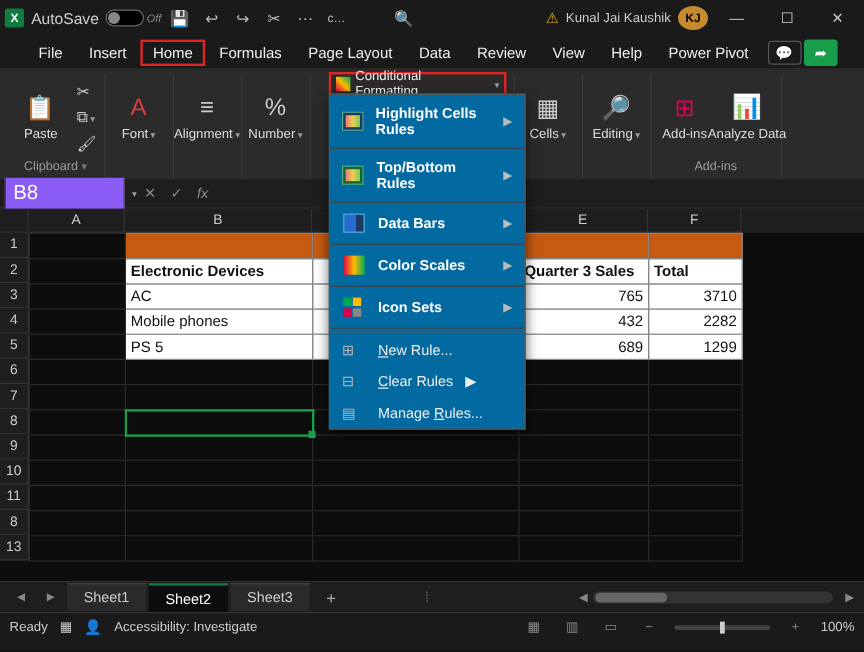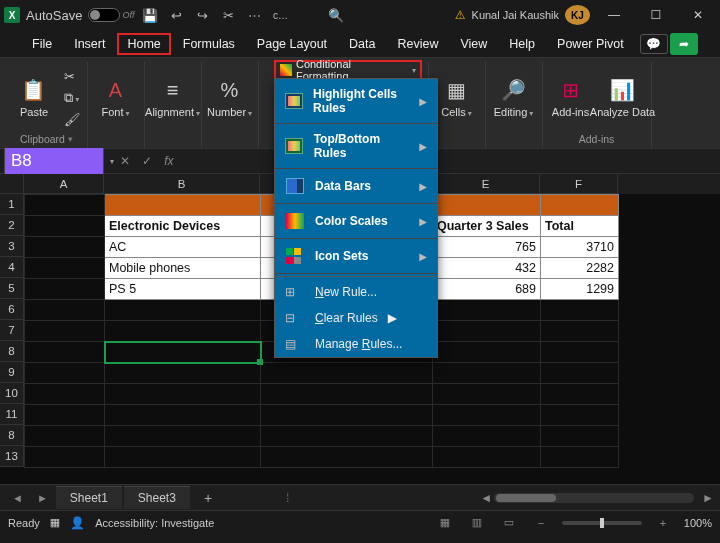--- a/index.html
+++ b/index.html
@@ -431,20 +431,21 @@
           </tr>
     </tbody>
       </table>
   </div>
 </div>
 
 <div class="sheet-tabs">
   <span class="nav-arr">◄</span>
   <span class="nav-arr">►</span>
   <div class="stab">Sheet1</div>
+  <div class="stab active">Sheet2</div>
   <div class="stab">Sheet3</div>
   <div class="stab-add">+</div>
   <span style="margin-left:60px;color:#666">⁞</span>
   <div class="hs-spacer"></div>
   <span style="color:#888">◄</span>
   <div class="hscroll"></div>
   <span style="color:#888">►</span>
 </div>
 
 <div class="status">

